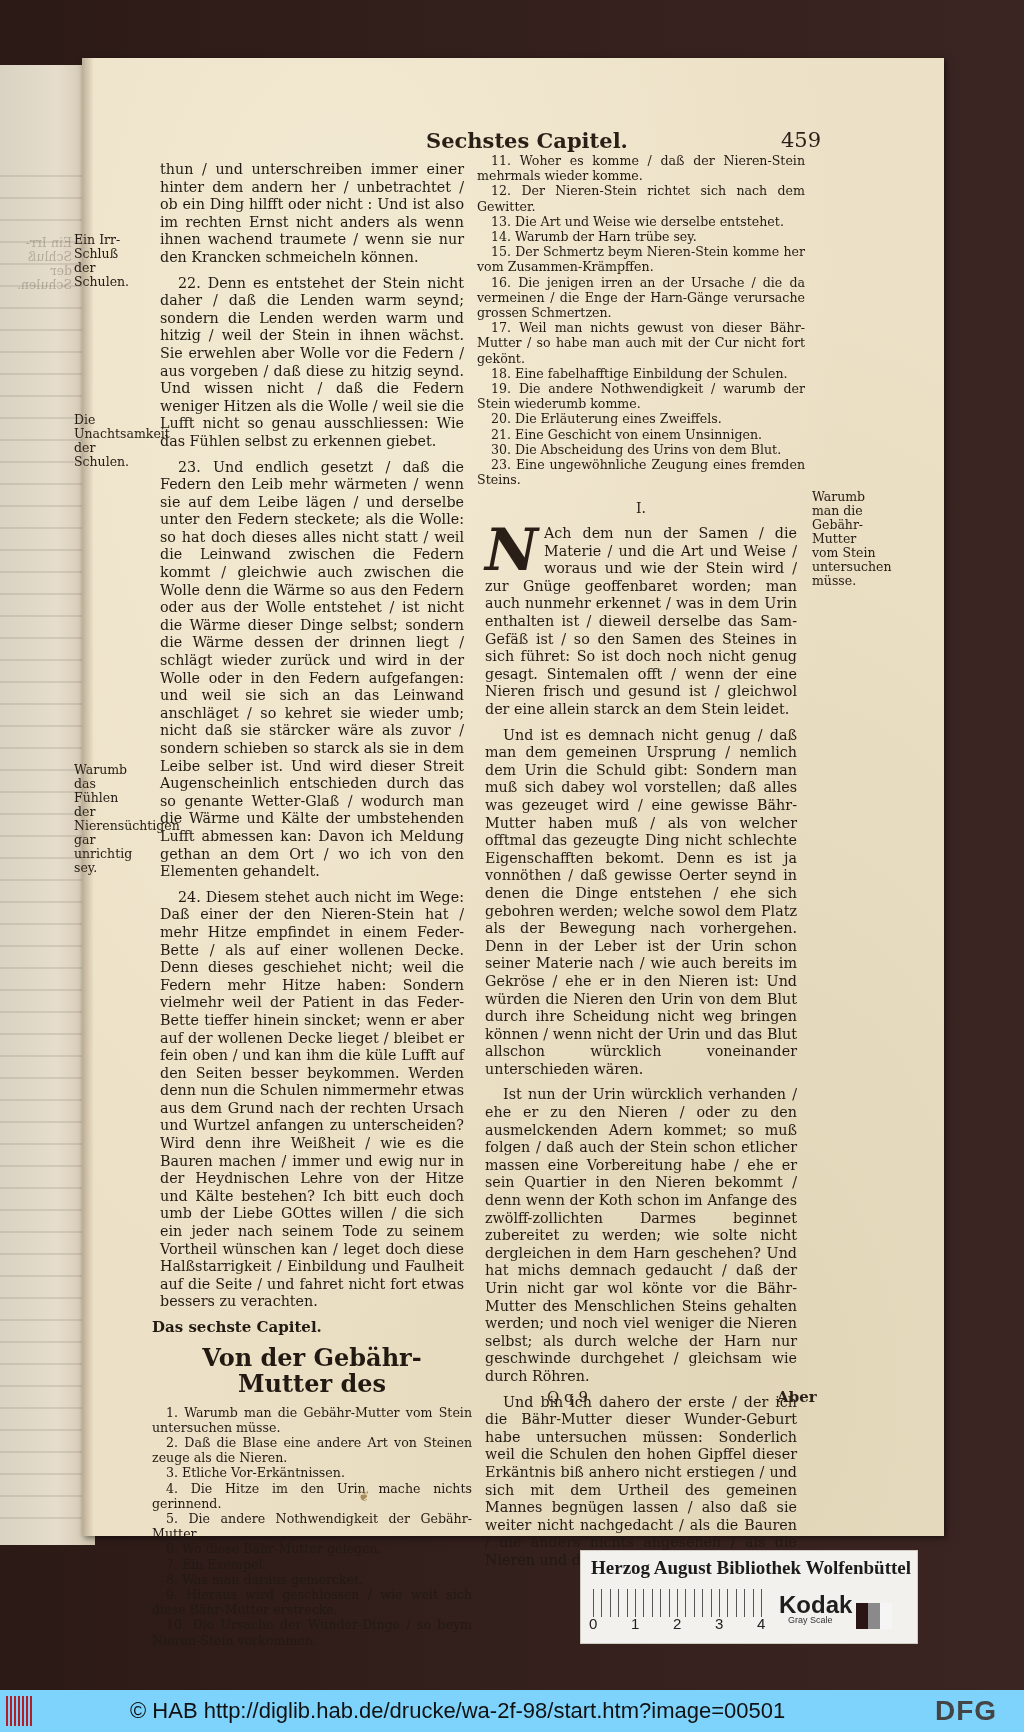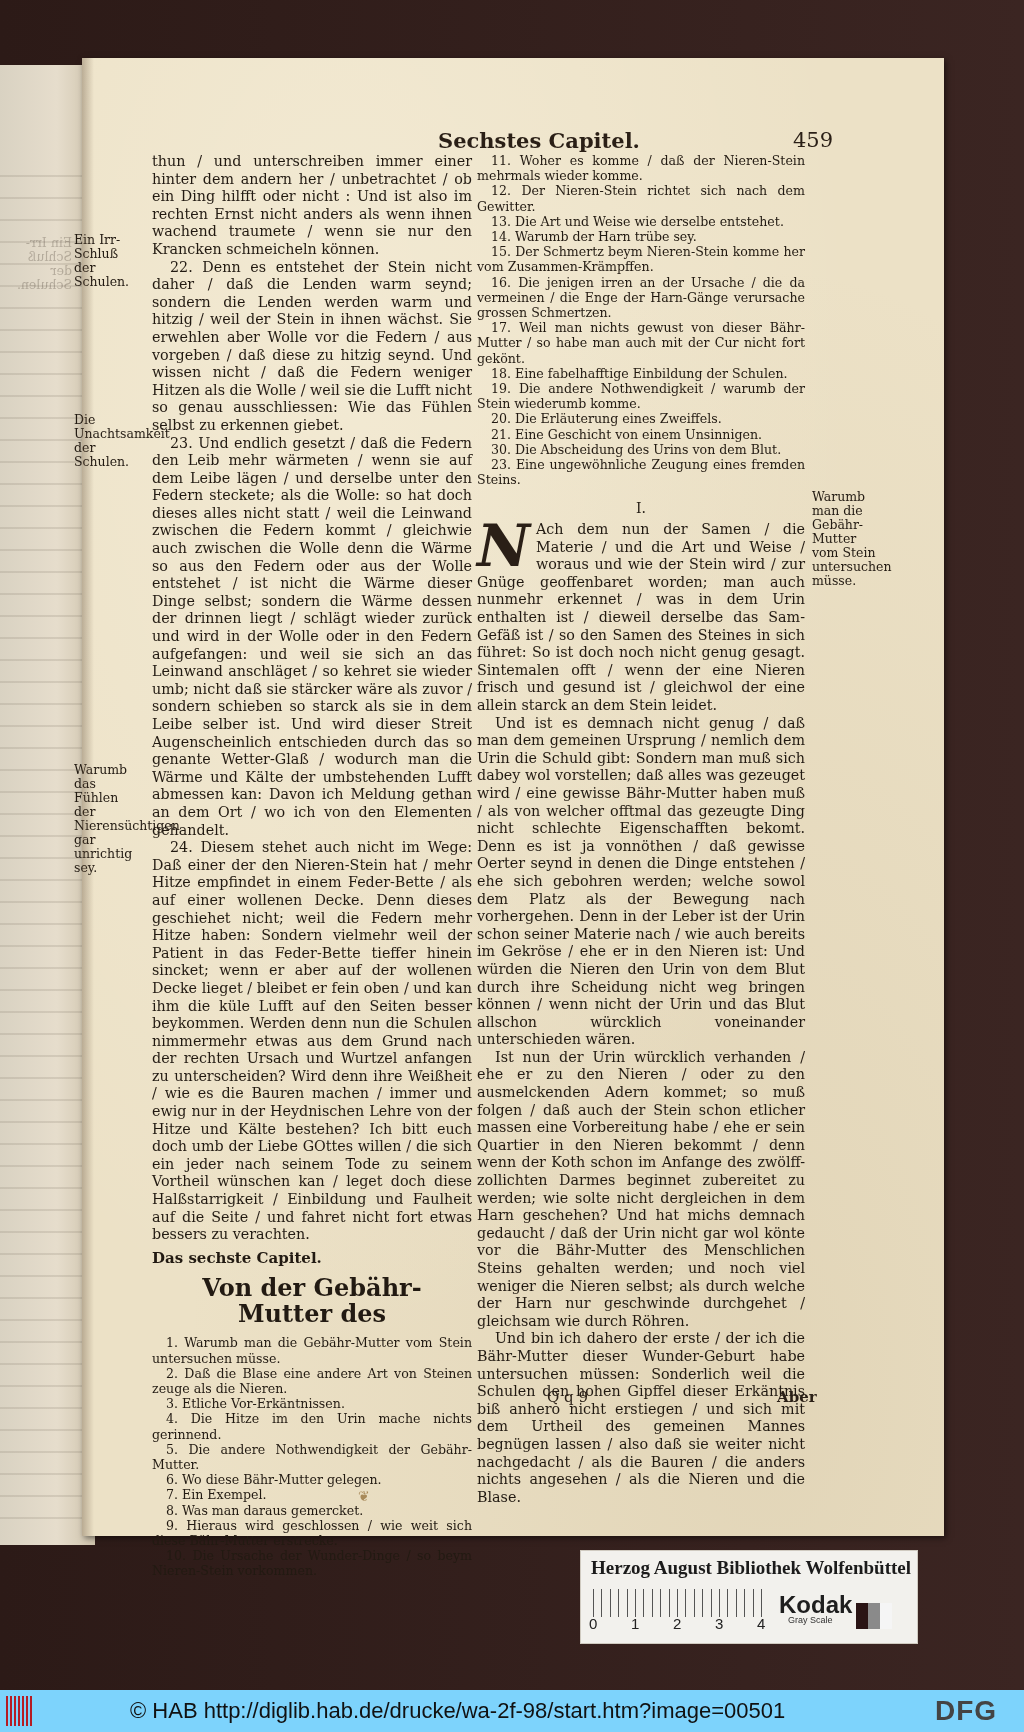--- a/index.html
+++ b/index.html
@@ -2,27 +2,27 @@
 <html><head>
 <meta charset="utf-8">
 <style>
   html,body{margin:0;padding:0;}
   body{width:1024px;height:1732px;background:#3a2420;position:relative;overflow:hidden;font-family:"DejaVu Serif",serif;}
   .scan{position:absolute;left:0;top:0;width:1024px;height:1690px;background:linear-gradient(90deg,#2c1a17 0%,#3b2522 100%);}
   .leftpage{position:absolute;left:0;top:65px;width:95px;height:1480px;background:linear-gradient(90deg,#d9d2c2 0%,#e6ddcc 60%,#cfc4ad 100%);}
   .leftpage-edge{position:absolute;left:0;top:110px;width:95px;height:1350px;background:repeating-linear-gradient(180deg,rgba(120,110,95,0.18) 0 2px,transparent 2px 22px);}
   .page{position:absolute;left:82px;top:58px;width:862px;height:1478px;background:#ece1c6;box-shadow:2px 2px 6px rgba(0,0,0,.5);background-image:radial-gradient(ellipse at 30% 20%,rgba(255,250,235,.35),transparent 60%),radial-gradient(ellipse at 80% 90%,rgba(180,160,120,.18),transparent 60%);}
   .fold{position:absolute;left:82px;top:58px;width:12px;height:1478px;background:linear-gradient(90deg,rgba(90,70,50,.35),transparent);}
-  .header{position:absolute;top:70px;left:16px;width:690px;height:30px;text-decoration:underline;}
+  .header{position:absolute;top:70px;left:4px;width:690px;height:30px;text-decoration:underline;}
   .running-head{position:absolute;left:340px;top:0;font-size:21px;color:#2a1f16;font-weight:bold;}
   .page-number{position:absolute;left:695px;top:0;font-size:21px;color:#2a1f16;}
   .col{position:absolute;color:#221a12;font-size:14.3px;line-height:17.6px;text-align:justify;}
   .colL{left:70px;top:95px;width:320px;}
   .colR{left:395px;top:95px;width:328px;font-size:13.2px;line-height:15.6px;}
-  .p{margin:0;}
+  .p{margin:8px;}
   .indent{text-indent:18px;}
   .marg{position:absolute;font-size:12.5px;line-height:14px;color:#221a12;}
   .ghost{position:absolute;font-size:12.5px;line-height:14px;color:rgba(60,50,40,.28);transform:scaleX(-1);}
   .chap-small{text-align:left;font-weight:bold;font-size:15px;margin:6px 0 4px;}
   .chap-big{text-align:center;font-size:24px;line-height:26px;font-weight:bold;margin:8px;}
   .chap-big2{text-align:center;font-size:20px;line-height:24px;font-weight:bold;margin:0 0 4px;}
   .toc{font-size:12.6px;line-height:15.2px;}
   .toc p{margin:0;text-indent:14px;}
   .sec-num{text-align:center;margin:14px 0 4px;font-size:14px;}
   .dropcap{float:left;font-size:58px;line-height:50px;margin:0 6px 0 0;color:#2a1f16;font-style:italic;font-weight:bold;}

